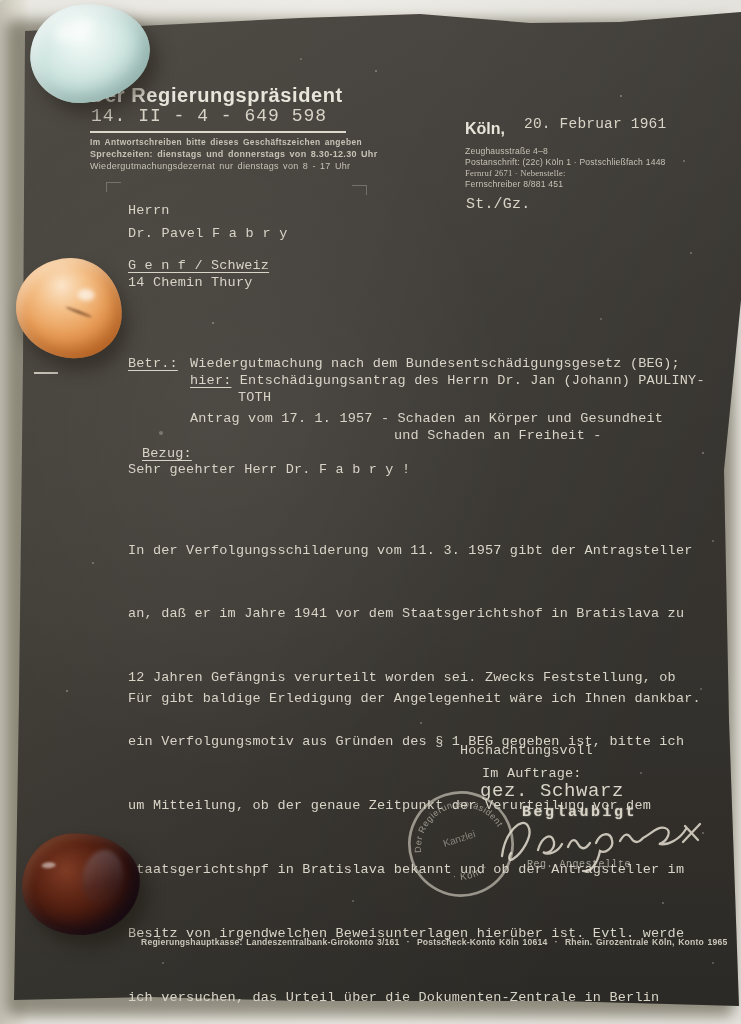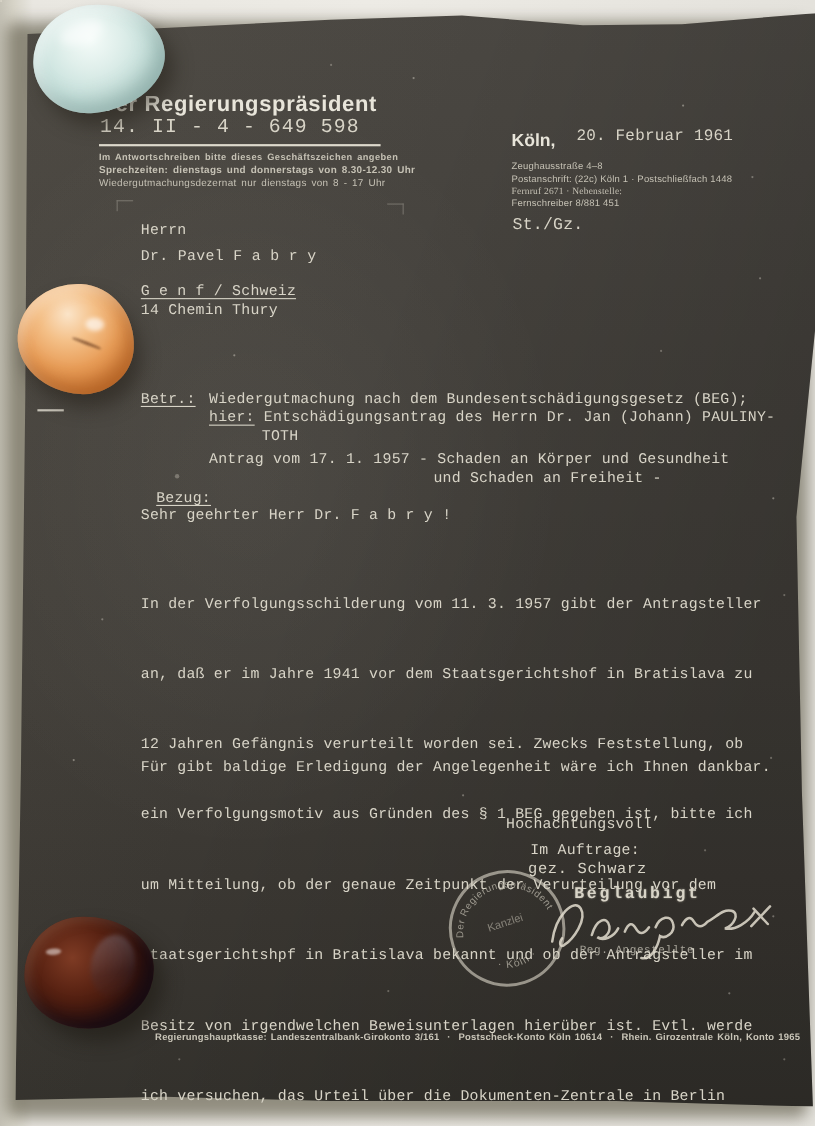--- a/index.html
+++ b/index.html
@@ -69,21 +69,21 @@
 
   .betr-label{left:128px;top:353px;} .betr1{left:190px;top:353px;}
   .hier-line{left:190px;top:370px;} .hier-cont{left:238px;top:387px;}
   .bezug-label{left:142px;top:408px;margin-top:35px;} .bezug1{left:190px;top:408px;} .bezug2{left:394px;top:425px;}
 
   .salutation{left:128px;top:459px;}
   .para1{left:128px;top:497px;} .para2{left:128px;top:688px;}
 
   .close-formula{left:460px;top:740px;}
   .close-ia{left:482px;top:763px;}
-  .close-gez{left:480px;top:781px;font-size:14px;letter-spacing:.6px;text-align:right;}
+  .close-gez{left:480px;top:781px;font-size:19px;letter-spacing:.6px;text-align:right;}
   .beglaubigt{left:522px;top:802px;font-size:15px;font-weight:bold;letter-spacing:2.5px;text-shadow:0 0 2px rgba(230,225,210,.5);}
   .sig-caption{left:527px;top:854px;font-size:10px;opacity:.7;letter-spacing:.5px;}
   .footer-line{left:141px;top:937px;font-size:8.6px;font-weight:bold;letter-spacing:.2px;word-spacing:1px;color:#c9c5b8;}
 
   .stamp{position:absolute;left:405px;top:788px;width:112px;height:112px;z-index:2;opacity:.62;transform:rotate(-18deg);}
   .signature{position:absolute;left:488px;top:806px;width:232px;height:72px;z-index:3;}
 
   
   .stone{position:absolute;z-index:4;}
   .stone-aqua{

